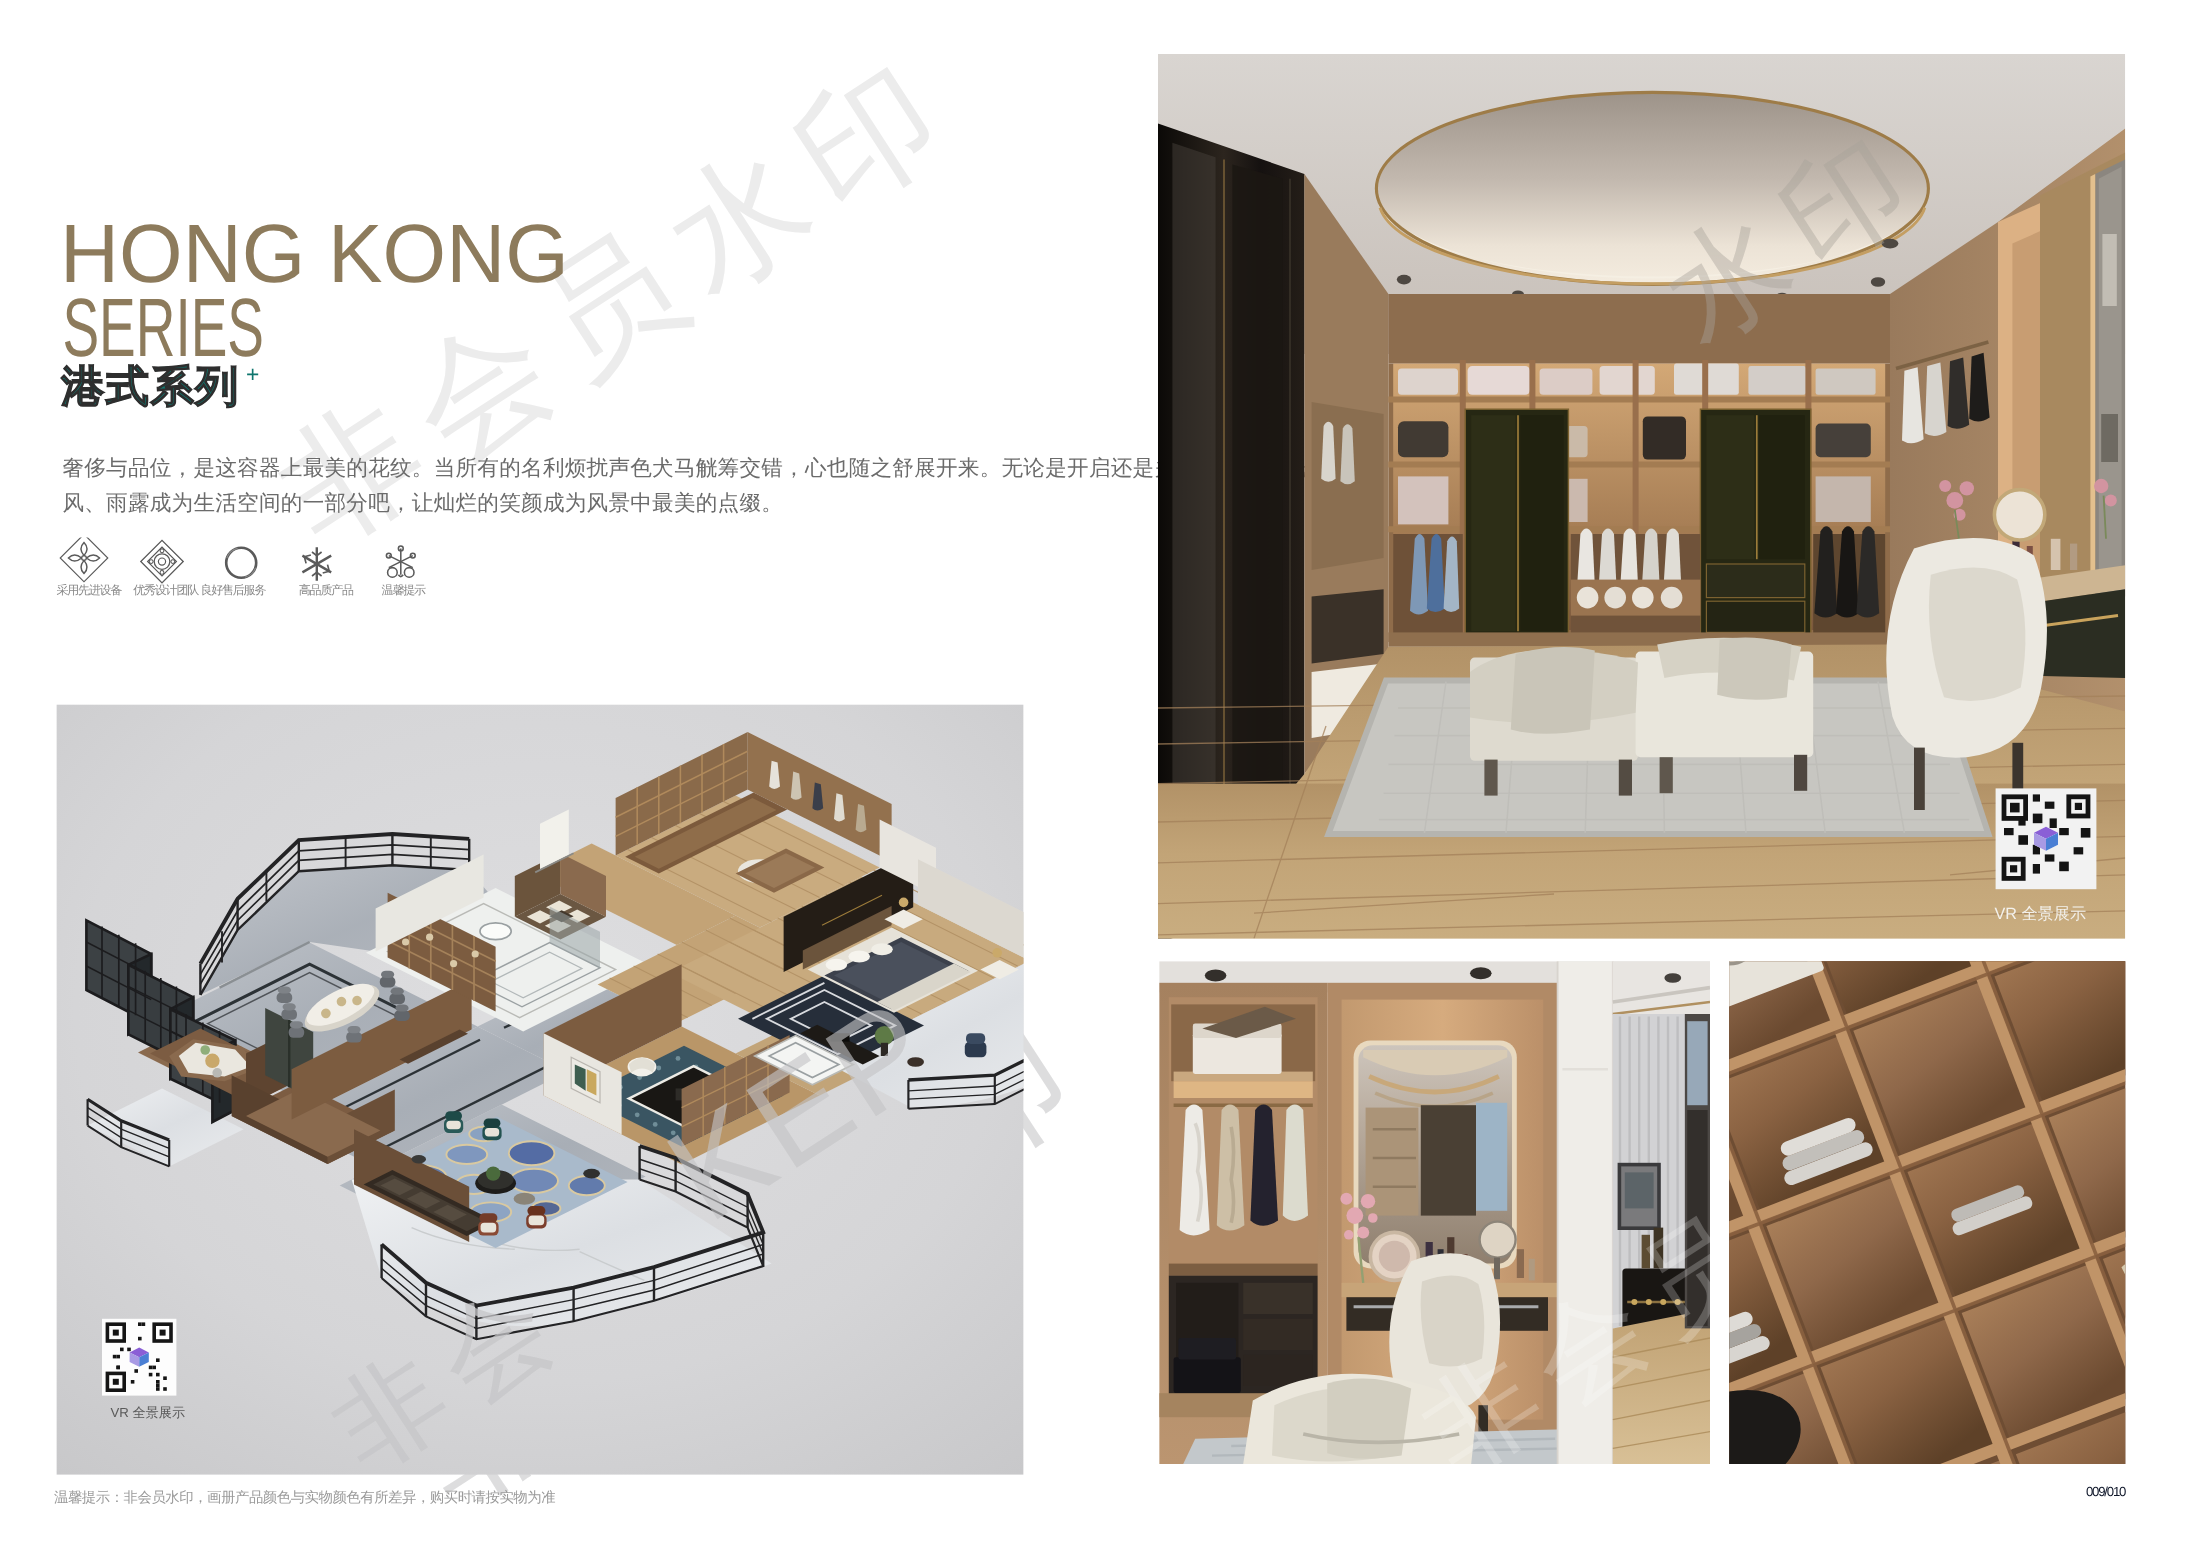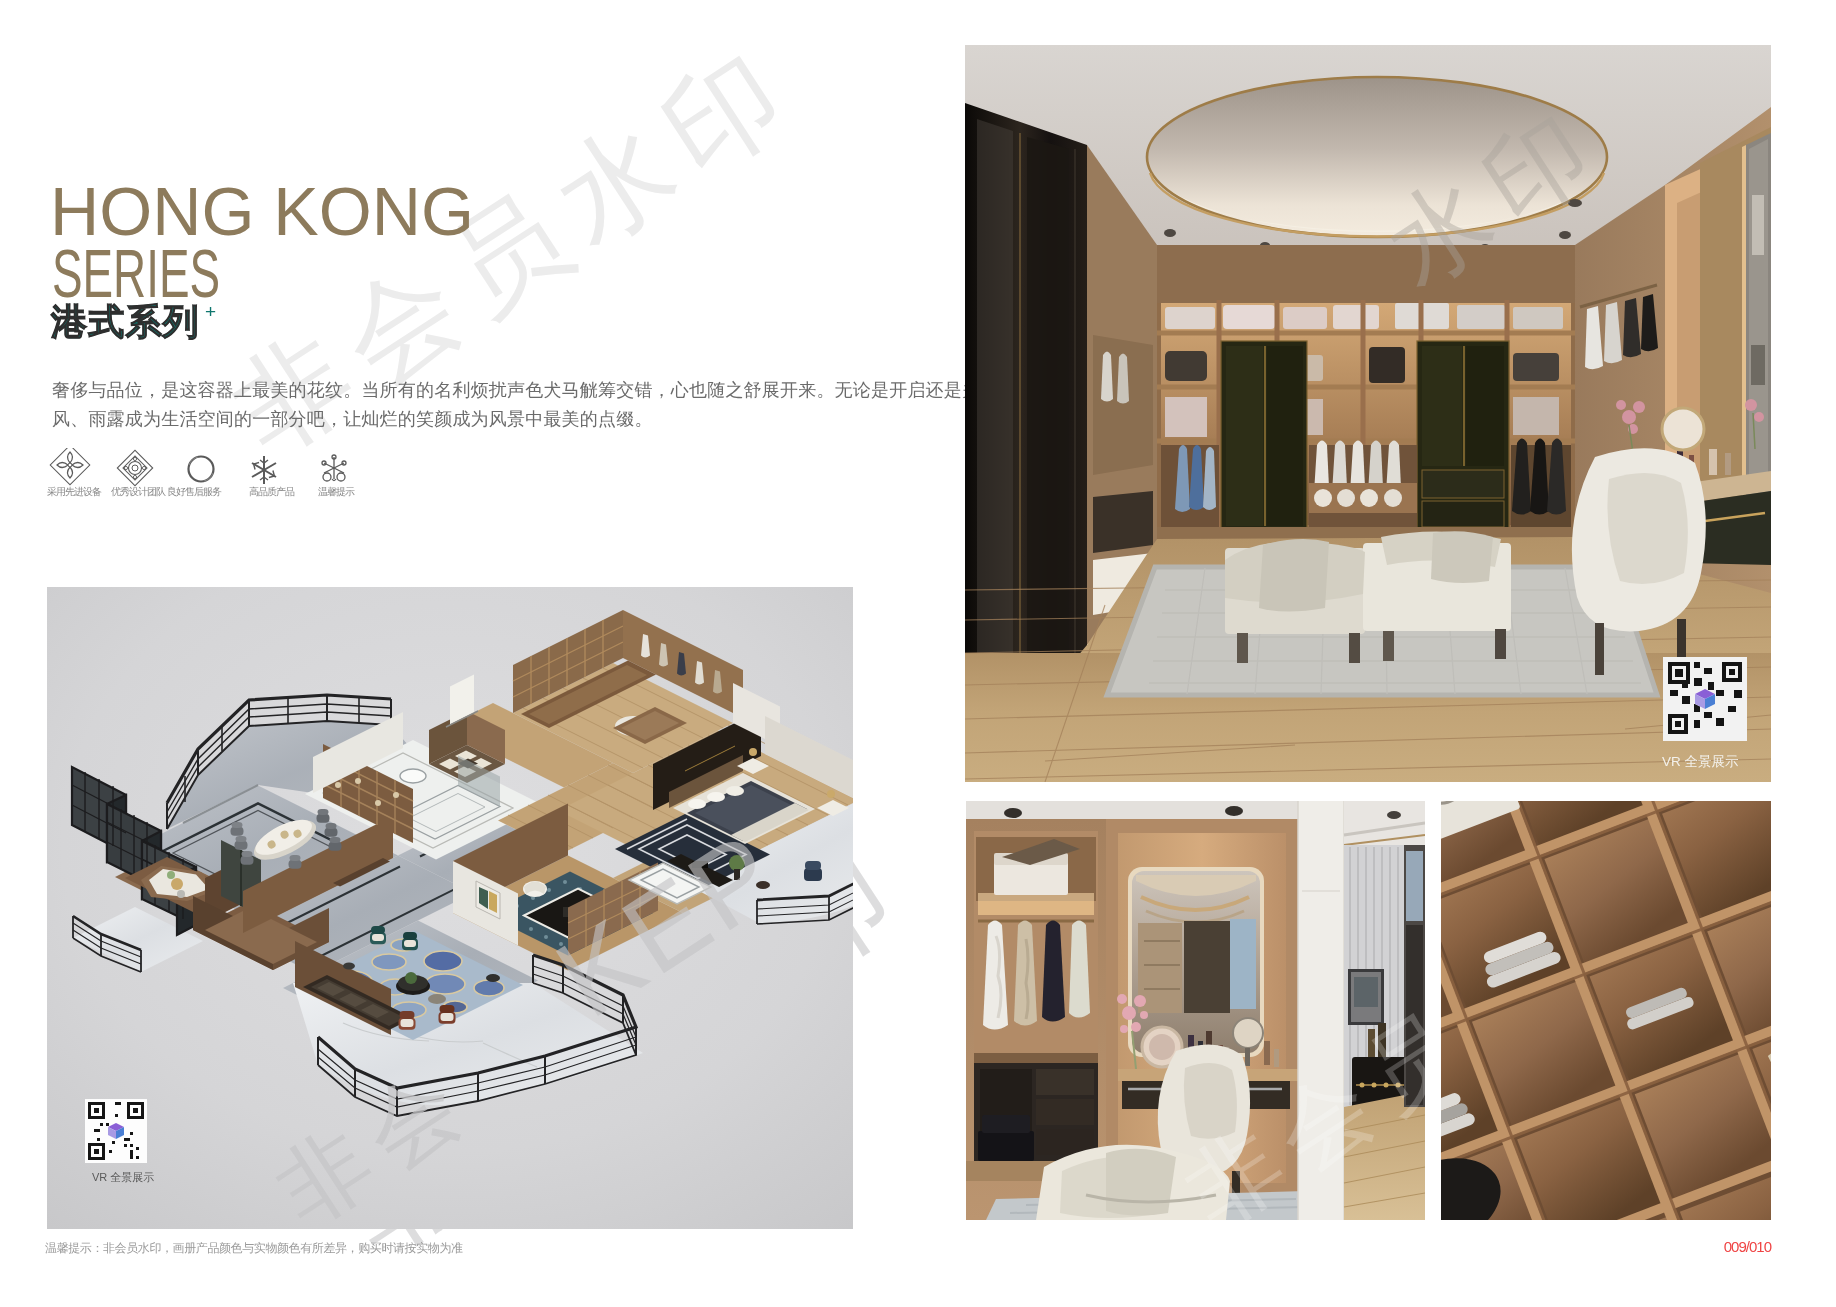--- a/index.html
+++ b/index.html
@@ -1187,13 +1187,13 @@
   </g>
 
   <ellipse cx="-60" cy="330" rx="64" ry="42" fill="#1c1a18"></ellipse>
 </g>
 </g>
 </svg>
 </div>
 
 <div class="abs" style="left:45px;top:1240px;color:#9a9a9a;font-size:12px;letter-spacing:-0.4px;">温馨提示：非会员水印，画册产品颜色与实物颜色有所差异，购买时请按实物为准</div>
 
-<div class="abs" style="left:1671px;top:1238px;width:100px;text-align:right;color:#ef4444;font-size:15px;letter-spacing:-1px;">009/010</div>
+<div class="abs" style="left:1671px;top:1238px;width:100px;text-align:right;color:#0f172a;font-size:11px;letter-spacing:-1px;">009/010</div>
 
 </body></html>

